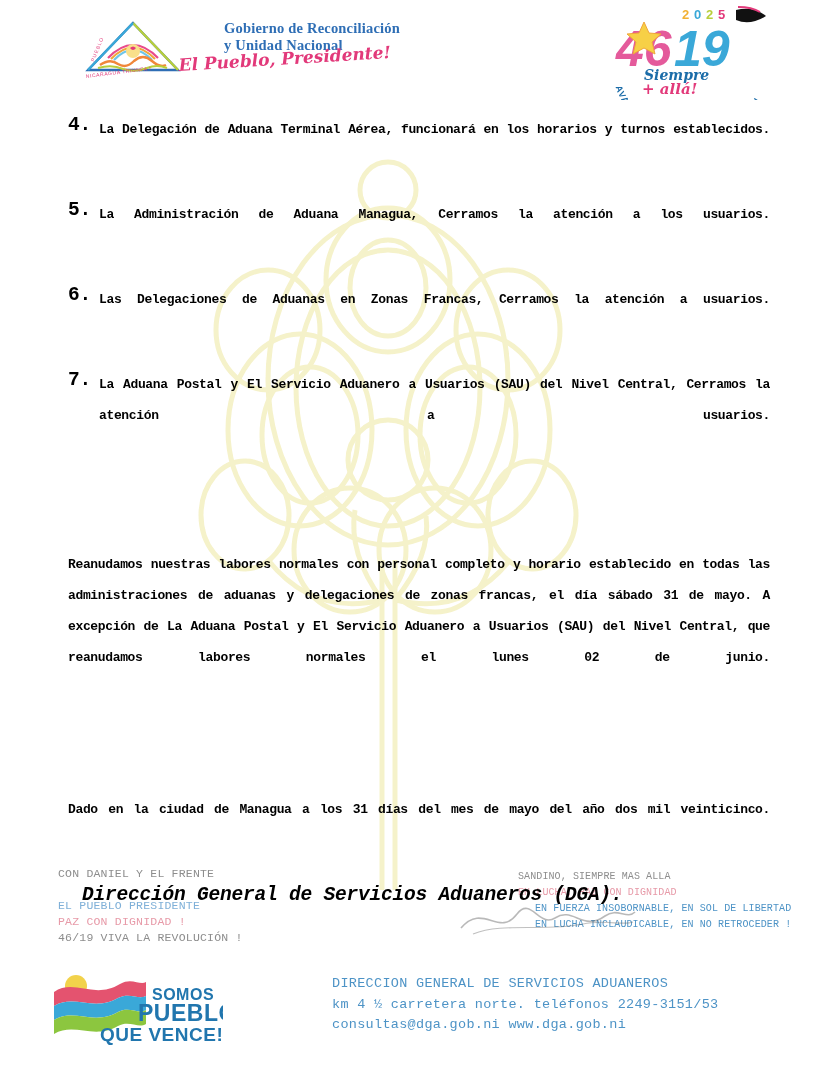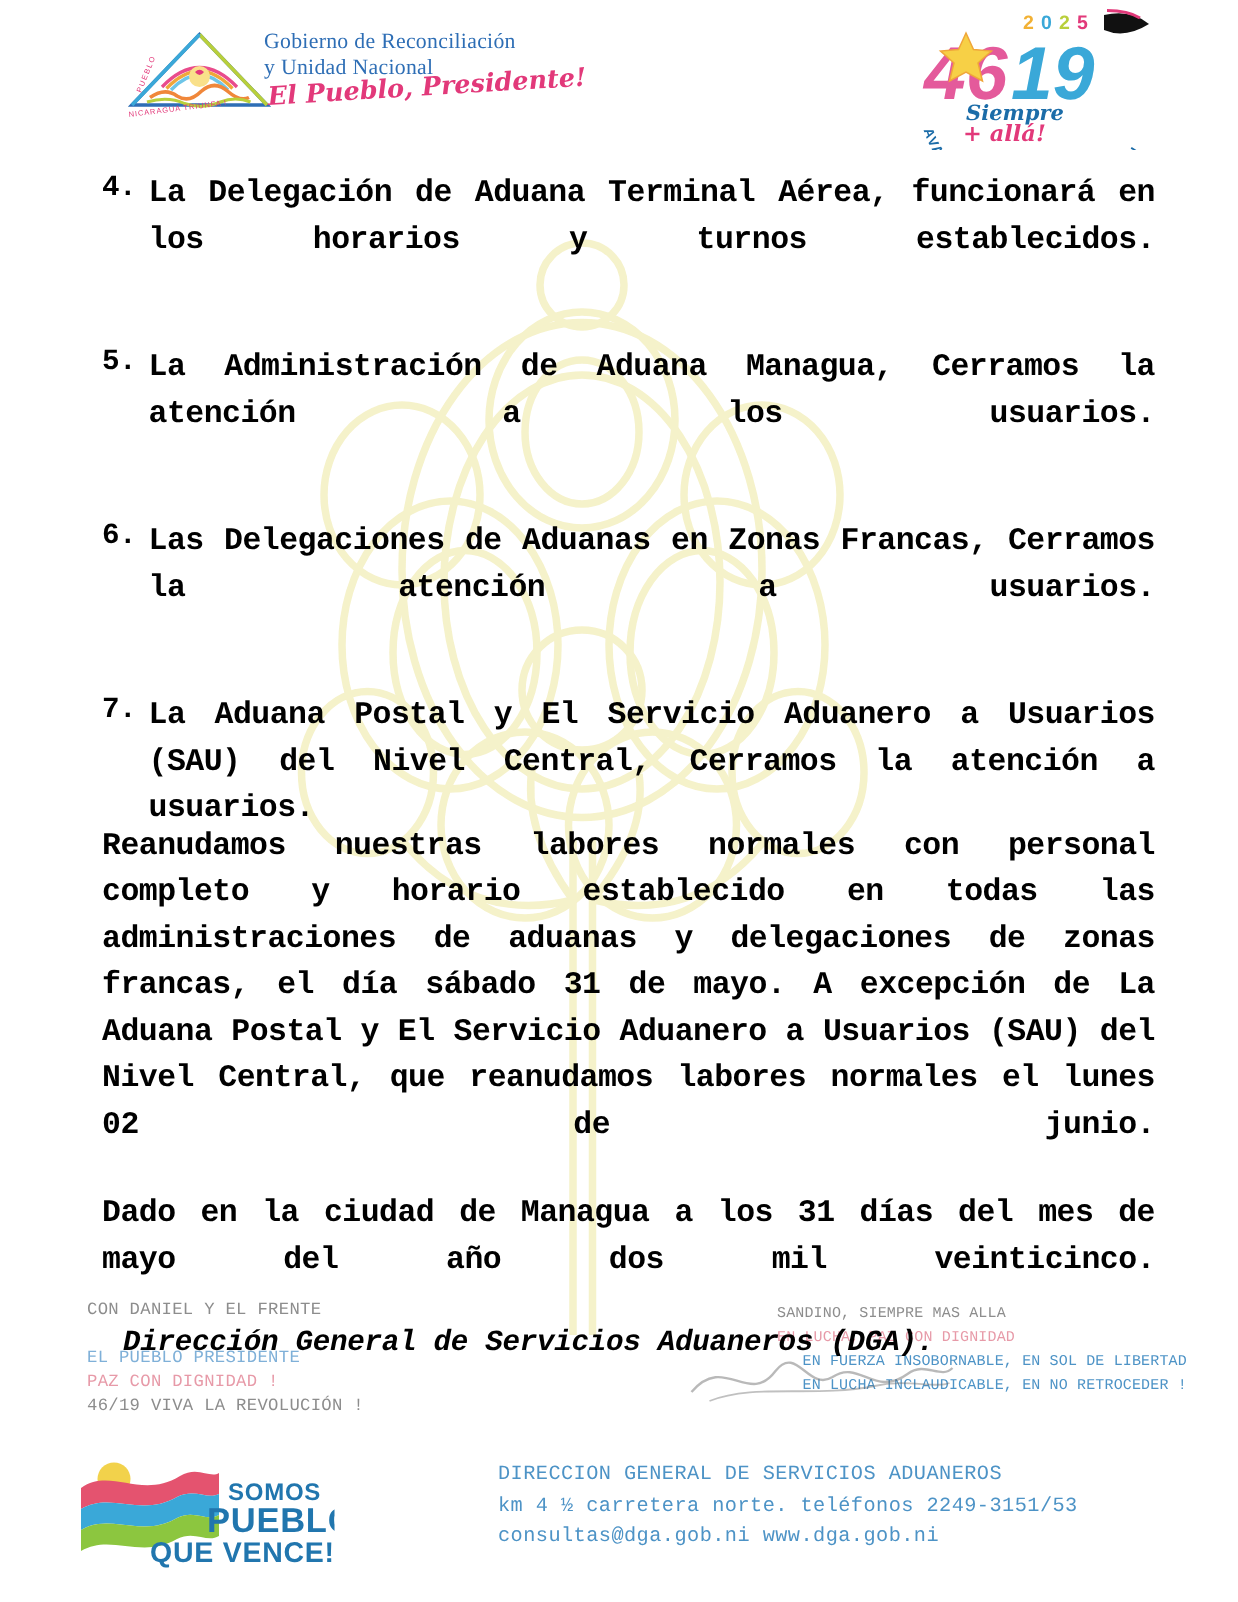--- a/index.html
+++ b/index.html
@@ -53,26 +53,27 @@
     height: 62px;
   }
   #gov-text {
     position: absolute;
     left: 98px;
     top: 2px;
     width: 270px;
   }
   .gov-line {
     font-family: "Liberation Serif", serif;
-    font-weight: normal;
+    font-weight: bold;
     font-size: 14.5px;
     line-height: 16.5px;
     color: #2e6eb5;
     letter-spacing: 0.2px;
     white-space: nowrap;
+    margin-left: 48px;
   }
   #gov-slogan {
     position: absolute;
     left: 100px;
     top: 37px;
     font-family: "DejaVu Serif", serif;
     font-style: italic;
     font-weight: bold;
     font-size: 17px;
     color: #e2397a;
@@ -108,21 +109,21 @@
   }
   .numitem .num {
     position: absolute;
     left: 0;
     top: 0;
     font-size: 19.5px;
     font-weight: bold;
     letter-spacing: -0.3px;
   }
   .just {
-    font-size: 21px;
+    font-size: 13px;
     line-height: 31px;
     font-weight: bold;
     text-align: justify;
     text-justify: inter-word;
     letter-spacing: -0.35px;
     word-spacing: 0px;
   }
   .just::after {
     content: "";
     display: inline-block;

